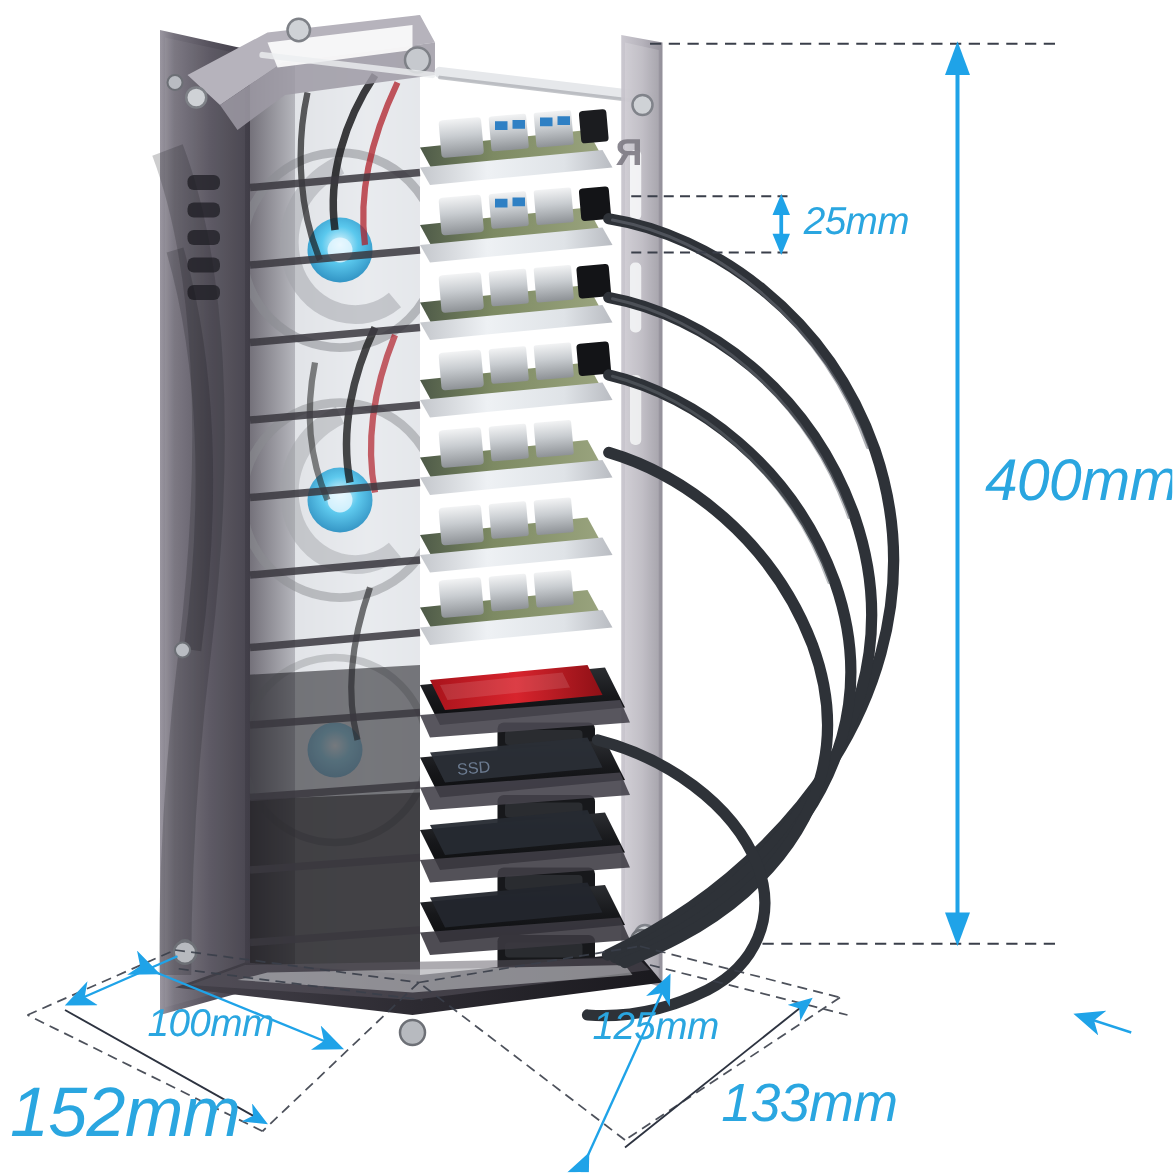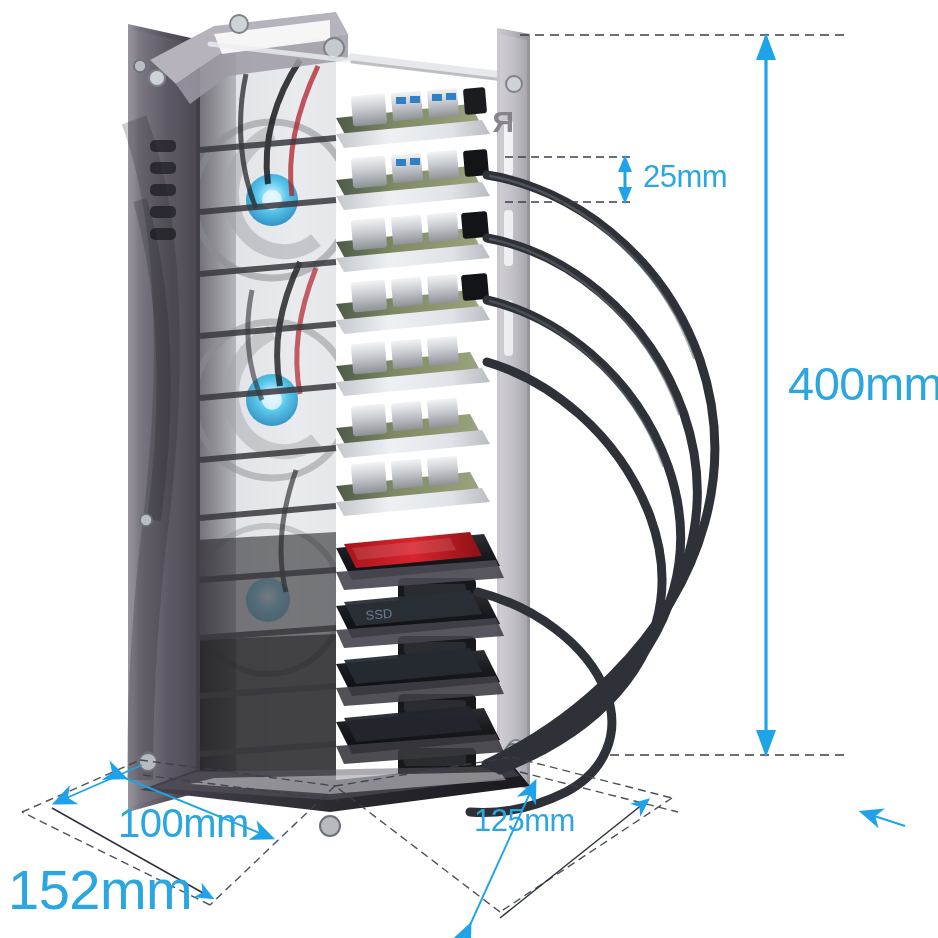--- a/index.html
+++ b/index.html
@@ -28,24 +28,25 @@
   #dim-svg { pointer-events: none; }
 
   .dim-label {
     position: absolute;
     color: #2aa6e0;
     font-family: "Liberation Sans", sans-serif;
     font-weight: 400;
     white-space: nowrap;
     letter-spacing: -0.5px;
     line-height: 1;
+    font-style: italic;
   }
   #label-400 { left: 788px; top: 360px; font-size: 47px; }
   #label-25  { left: 643px; top: 161px; font-size: 31px; }
-  #label-100 { left: 118px; top: 803px; font-size: 40px; }
+  #label-100 { left: 118px; top: 803px; font-size: 31px; }
   #label-125 { left: 474px; top: 805px; font-size: 31px; }
   #label-152 { left: 8px;   top: 862px; font-size: 56px; }
   #label-133 { left: 577px; top: 862px; font-size: 43px; }
 </style>
 </head>
 <body>
 
 <div id="stage">
 
   <svg id="photo-svg" viewBox="0 0 938 938">
@@ -408,14 +409,15 @@
       <line x1="500" y1="918" x2="648" y2="800" stroke="#2d3340" stroke-width="1.5" marker-end="url(#arrDiag)"></line>
       <line x1="905" y1="826" x2="862" y2="812" stroke="#1fa3e8" stroke-width="1.9" marker-end="url(#arrDiag)"></line>
     </g>
   </svg>
 
   <div class="dim-label" id="label-400">400mm</div>
   <div class="dim-label" id="label-25">25mm</div>
   <div class="dim-label" id="label-100">100mm</div>
   <div class="dim-label" id="label-152">152mm</div>
   <div class="dim-label" id="label-125">125mm</div>
+  <div class="dim-label" id="label-133">133mm</div>
 
 </div>
 
 </body></html>

